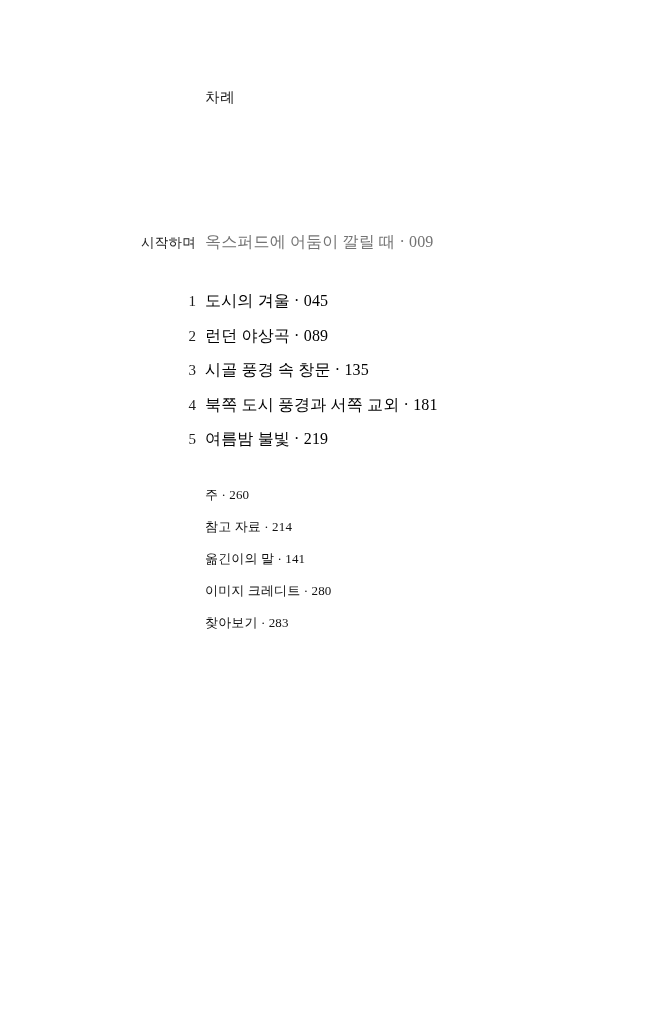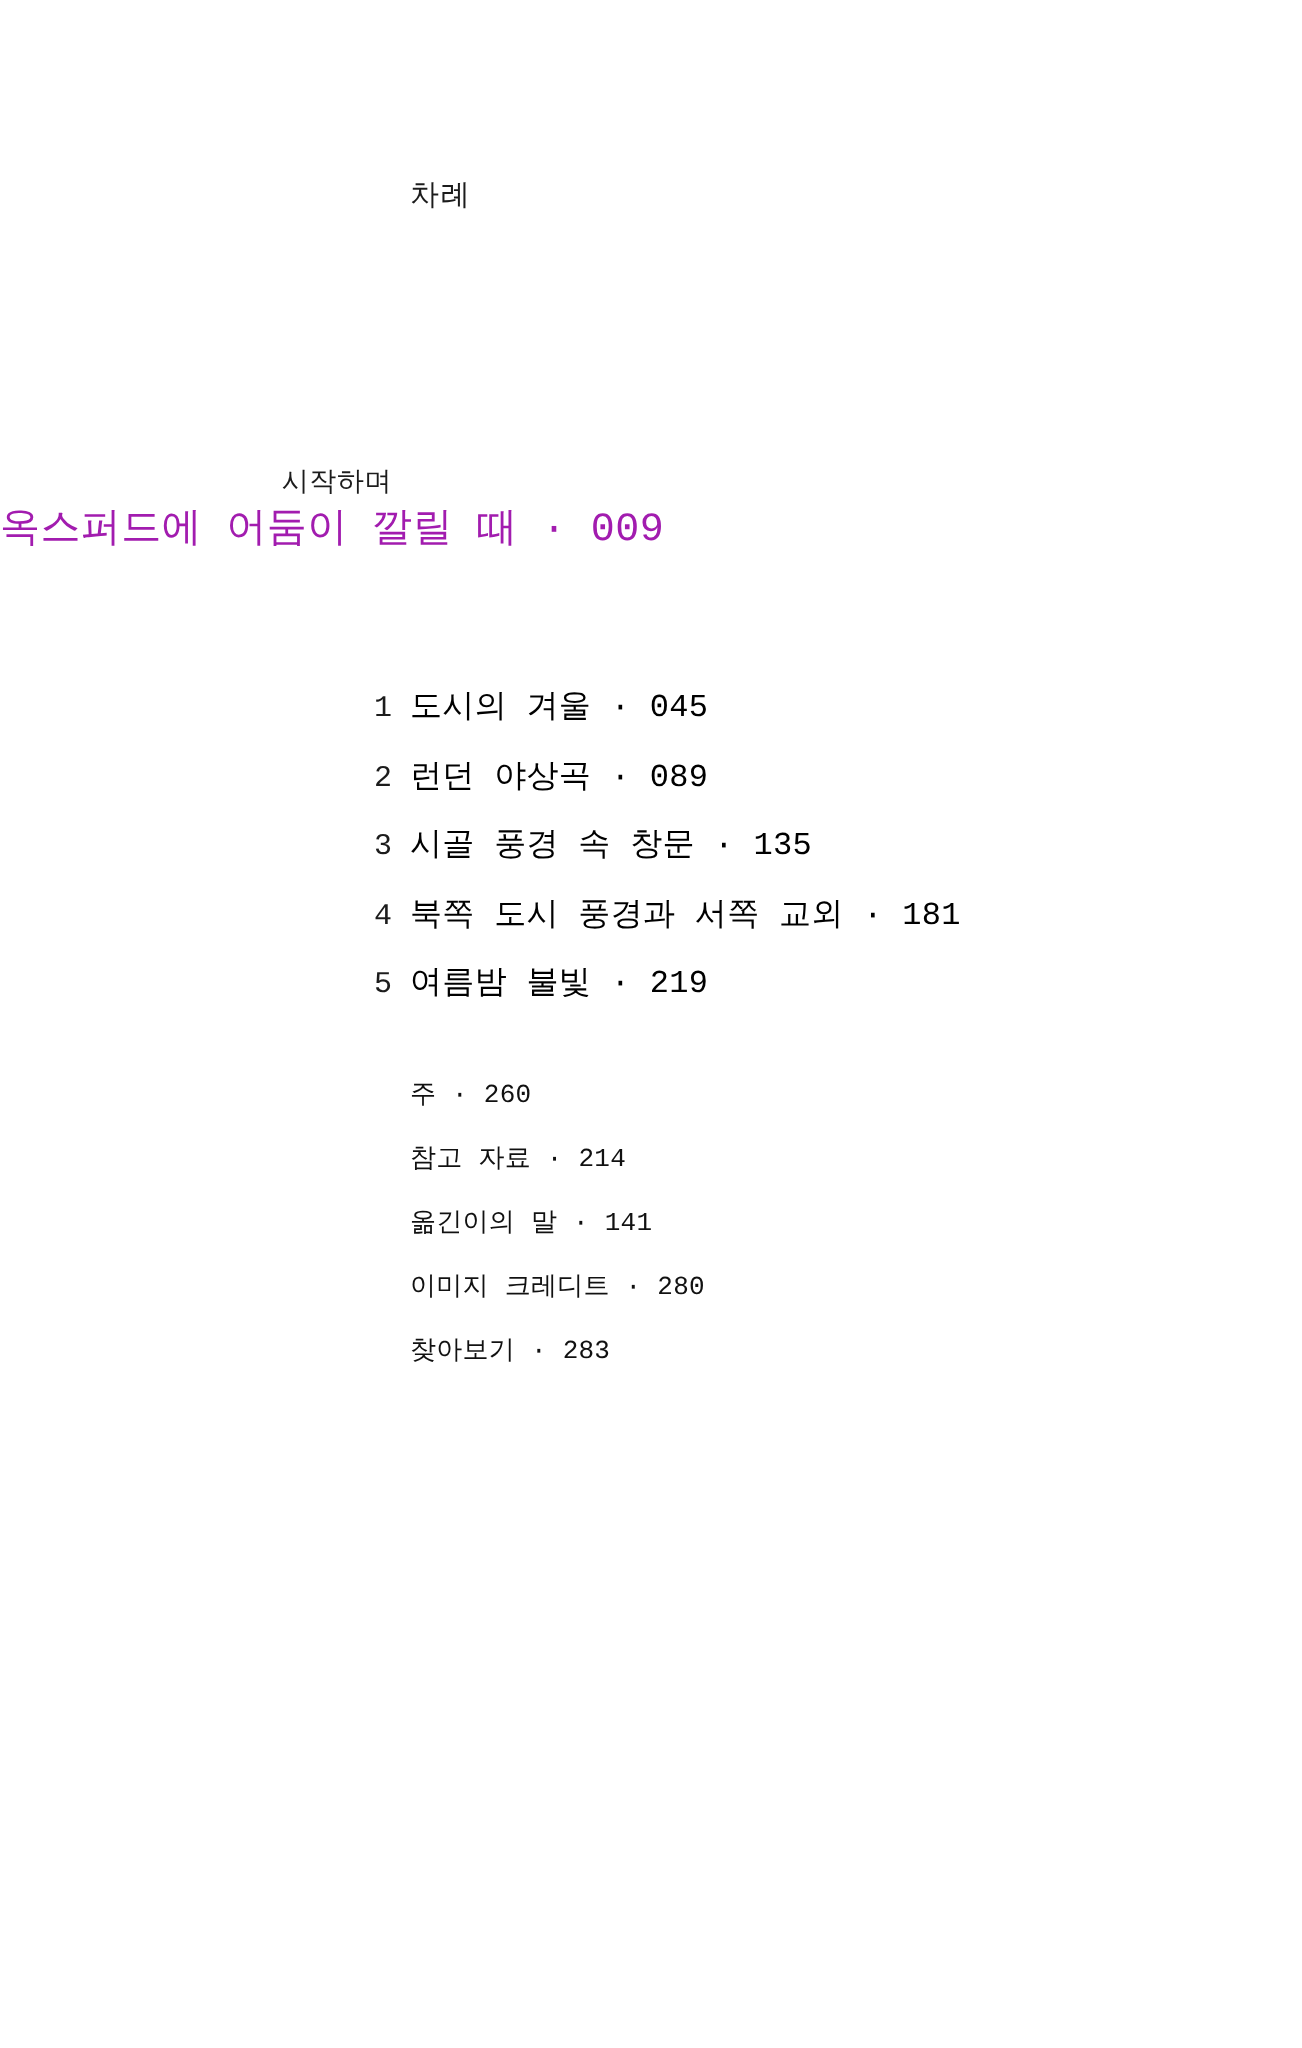--- a/index.html
+++ b/index.html
@@ -12,55 +12,53 @@
     background: #ffffff;
     font-family: "Liberation Serif", "DejaVu Serif", serif;
     color: #1a1a1a;
     overflow: hidden;
   }
   .page {
     position: relative;
     width: 545px;
     height: 1024px;
     box-sizing: border-box;
-    font-family: Liberation Mono, monospace;
   }
   .page-title {
     position: absolute;
     left: 205px;
     top: 88px;
     font-size: 14.5px;
     letter-spacing: 0.06em;
     color: #1c1c1c;
   }
   .toc {
     position: absolute;
     left: 0;
     top: 232px;
     width: 651px;
   }
   .intro-row {
     display: flex;
     align-items: baseline;
-    margin-bottom: 66px;
-    flex-direction: column;
+    margin-bottom: 38px;
   }
   .intro-label {
     width: 205px;
     text-align: right;
     padding-right: 9px;
     box-sizing: border-box;
     font-size: 13.5px;
     letter-spacing: 0.02em;
     color: #1c1c1c;
   }
   .intro-text {
-    font-size: 20px;
+    font-size: 16px;
     letter-spacing: 0.01em;
-    color: #a21caf;
+    color: #737373;
   }
   .chapter-row {
     display: flex;
     align-items: baseline;
     margin-bottom: 13.5px;
   }
   .chap-num {
     width: 205px;
     text-align: right;
     padding-right: 9px;

